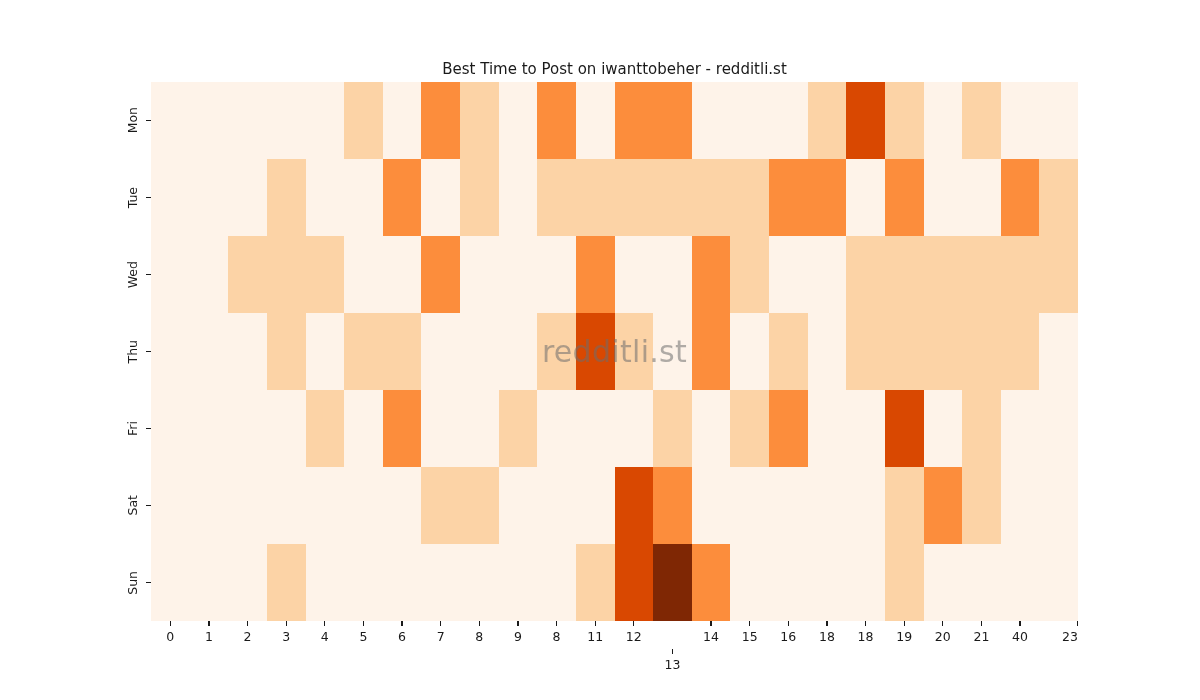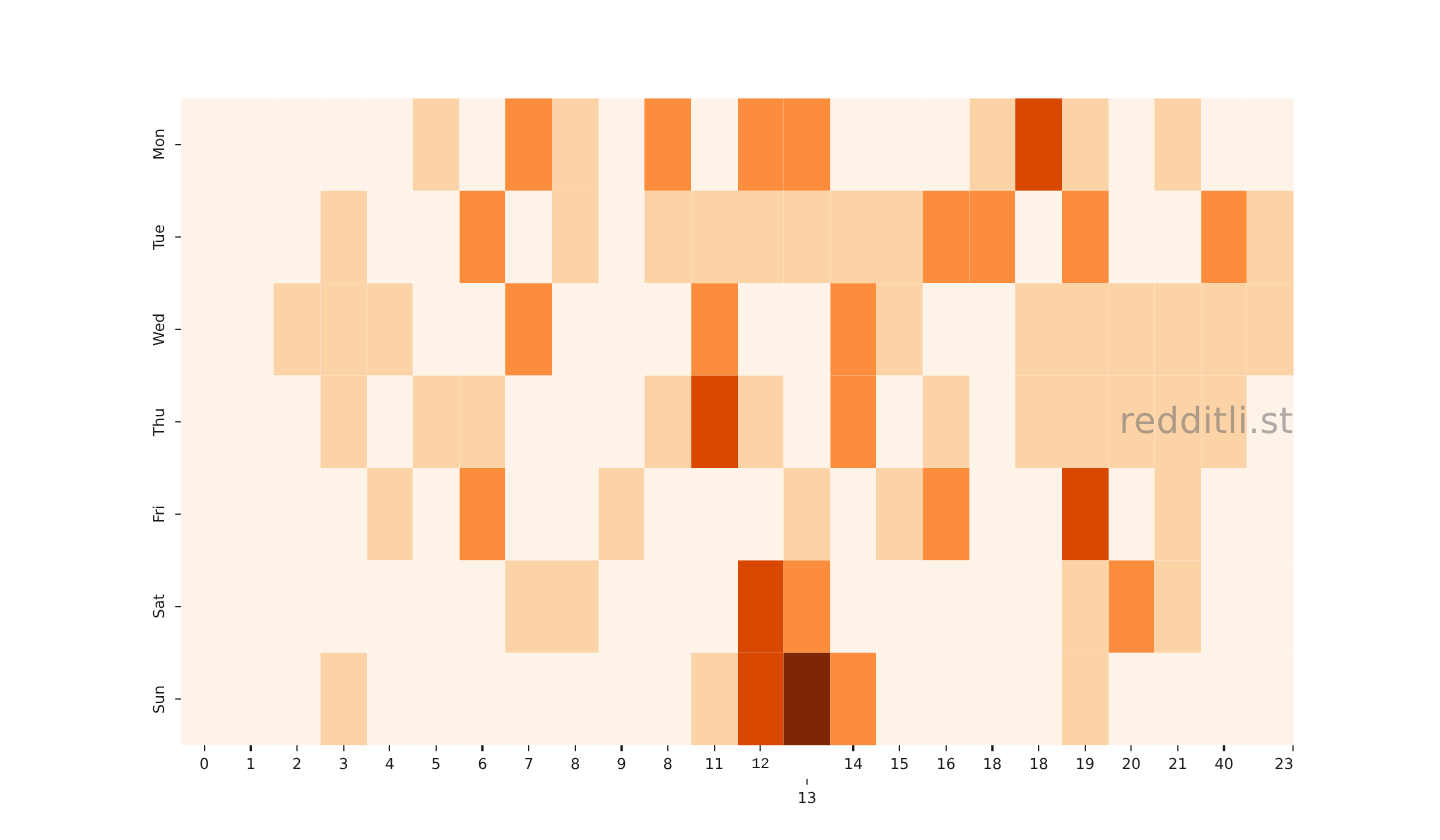--- a/index.html
+++ b/index.html
@@ -81,34 +81,35 @@
     margin-top: 5px;
     font-size: 12.5px;
     color: #1a1a1a;
     line-height: 1;
   }
 
   
   #watermark {
     position: absolute;
     left: 0; top: 0; width: 927px; height: 539px;
-    display: flex; align-items: center; justify-content: flex-end;
+    display: flex; align-items: center; justify-content: center;
     pointer-events: none;
   }
   #watermark-text {
     font-size: 30px;
     color: rgba(110,110,110,0.55);
     letter-spacing: 0.3px;
   }
 </style>
 </head>
 <body>
 
 <div id="figure">
 
+  <div id="chart-title">Best Time to Post on iwanttobeher - redditli.st</div>
 
   <div id="y-axis">
       <div class="y-tick-row" style="top: 0px;">
         <span class="y-label">Mon</span>
         <span class="y-tick-mark"></span>
       </div>
       <div class="y-tick-row" style="top: 77px;">
         <span class="y-label">Tue</span>
         <span class="y-tick-mark"></span>
       </div>
@@ -352,21 +353,21 @@
         <span class="x-label">9</span>
       </div>
       <div class="x-tick-col" style="left: 386.25px; width: 38.625px;">
         <span class="x-tick-mark"></span>
         <span class="x-label">8</span>
       </div>
       <div class="x-tick-col" style="left: 424.875px; width: 38.625px;">
         <span class="x-tick-mark"></span>
         <span class="x-label">11</span>
       </div>
-      <div class="x-tick-col" style="left: 463.5px; width: 38.625px; font-family: Liberation Mono, monospace;">
+      <div class="x-tick-col" style="left: 463.5px; width: 38.625px;">
         <span class="x-tick-mark"></span>
         <span class="x-label">12</span>
       </div>
       <div class="x-tick-col" style="left: 502.125px; width: 38.625px; justify-content: flex-end;">
         <span class="x-tick-mark"></span>
         <span class="x-label">13</span>
       </div>
       <div class="x-tick-col" style="left: 540.75px; width: 38.625px;">
         <span class="x-tick-mark"></span>
         <span class="x-label">14</span>

